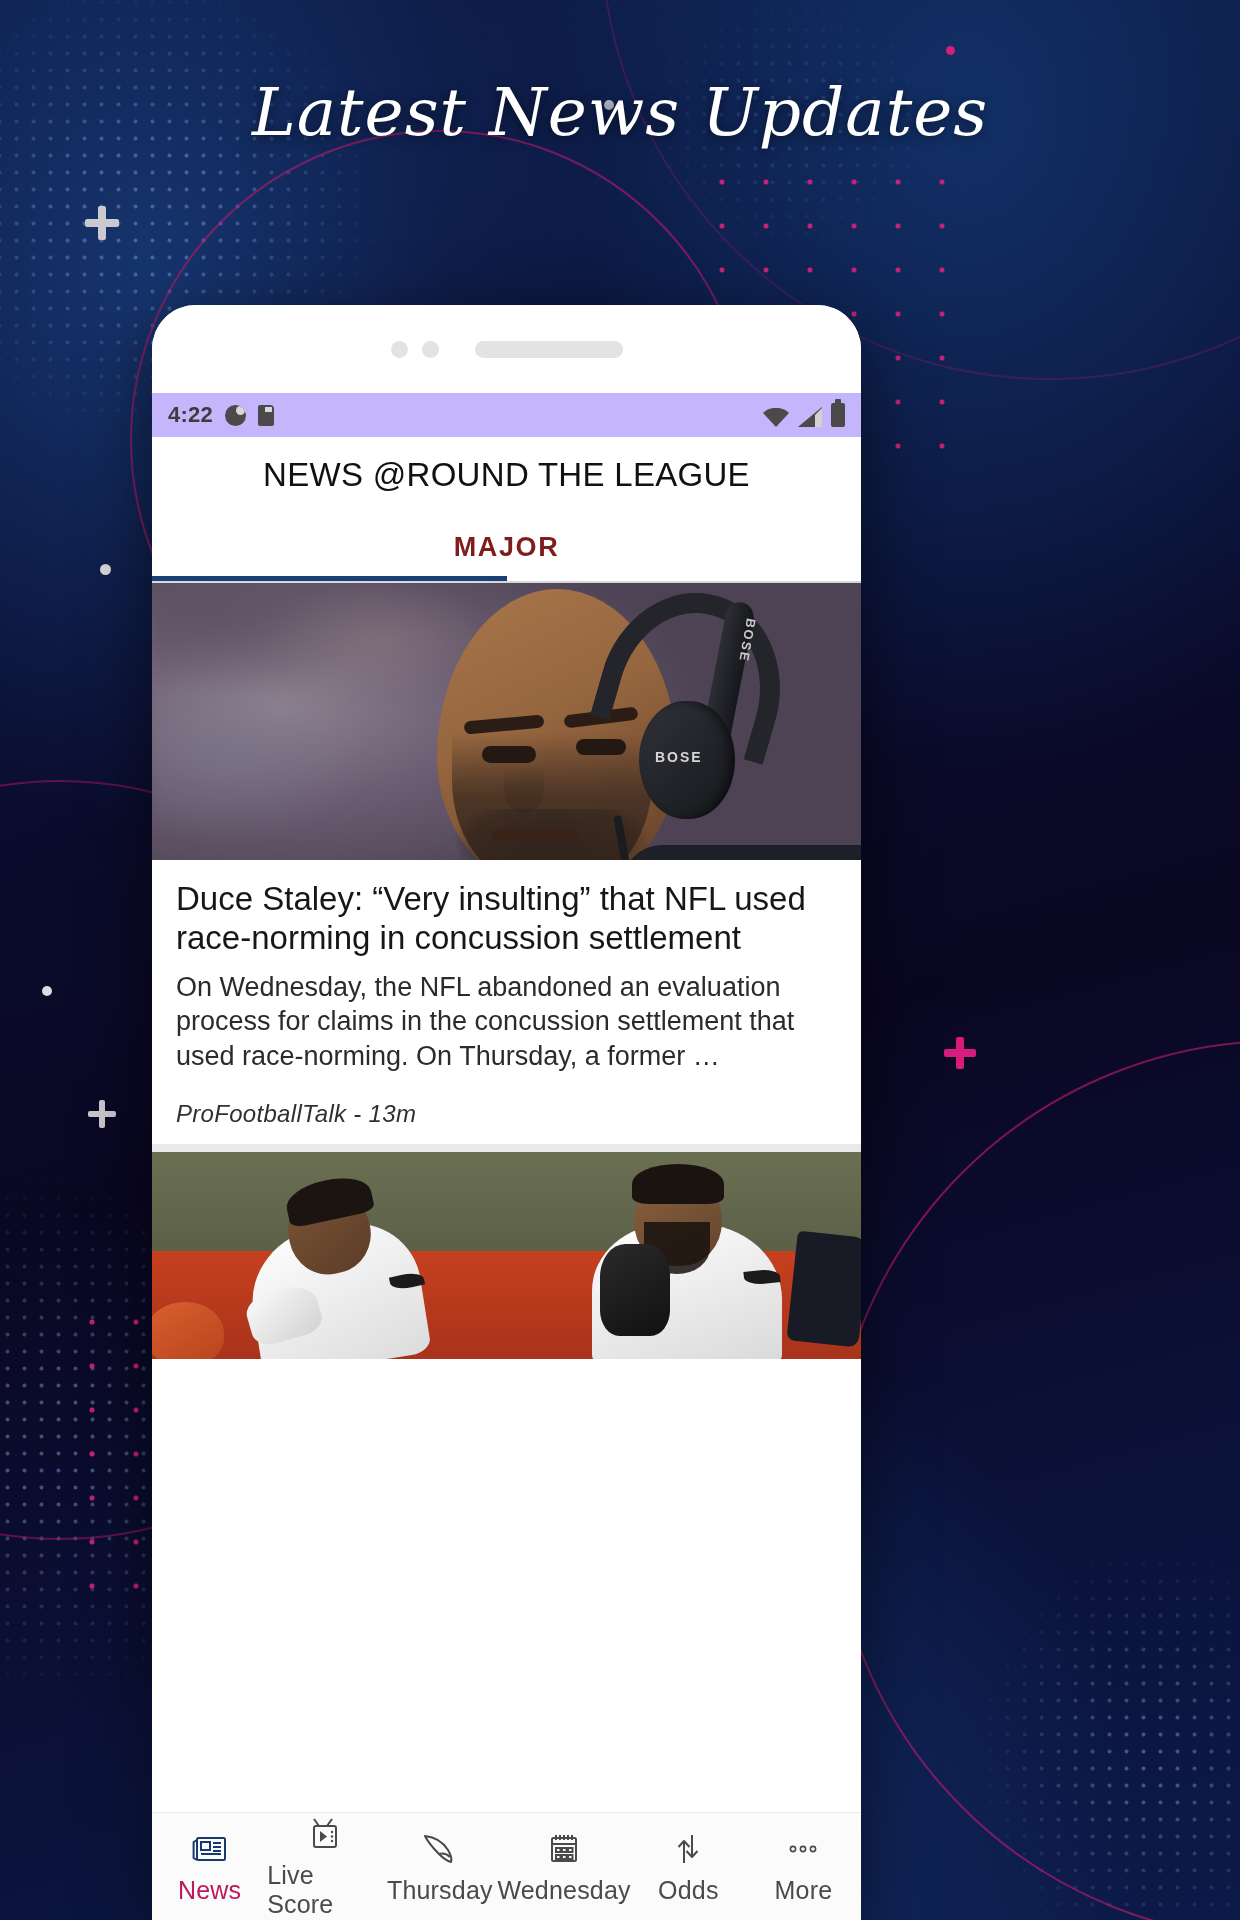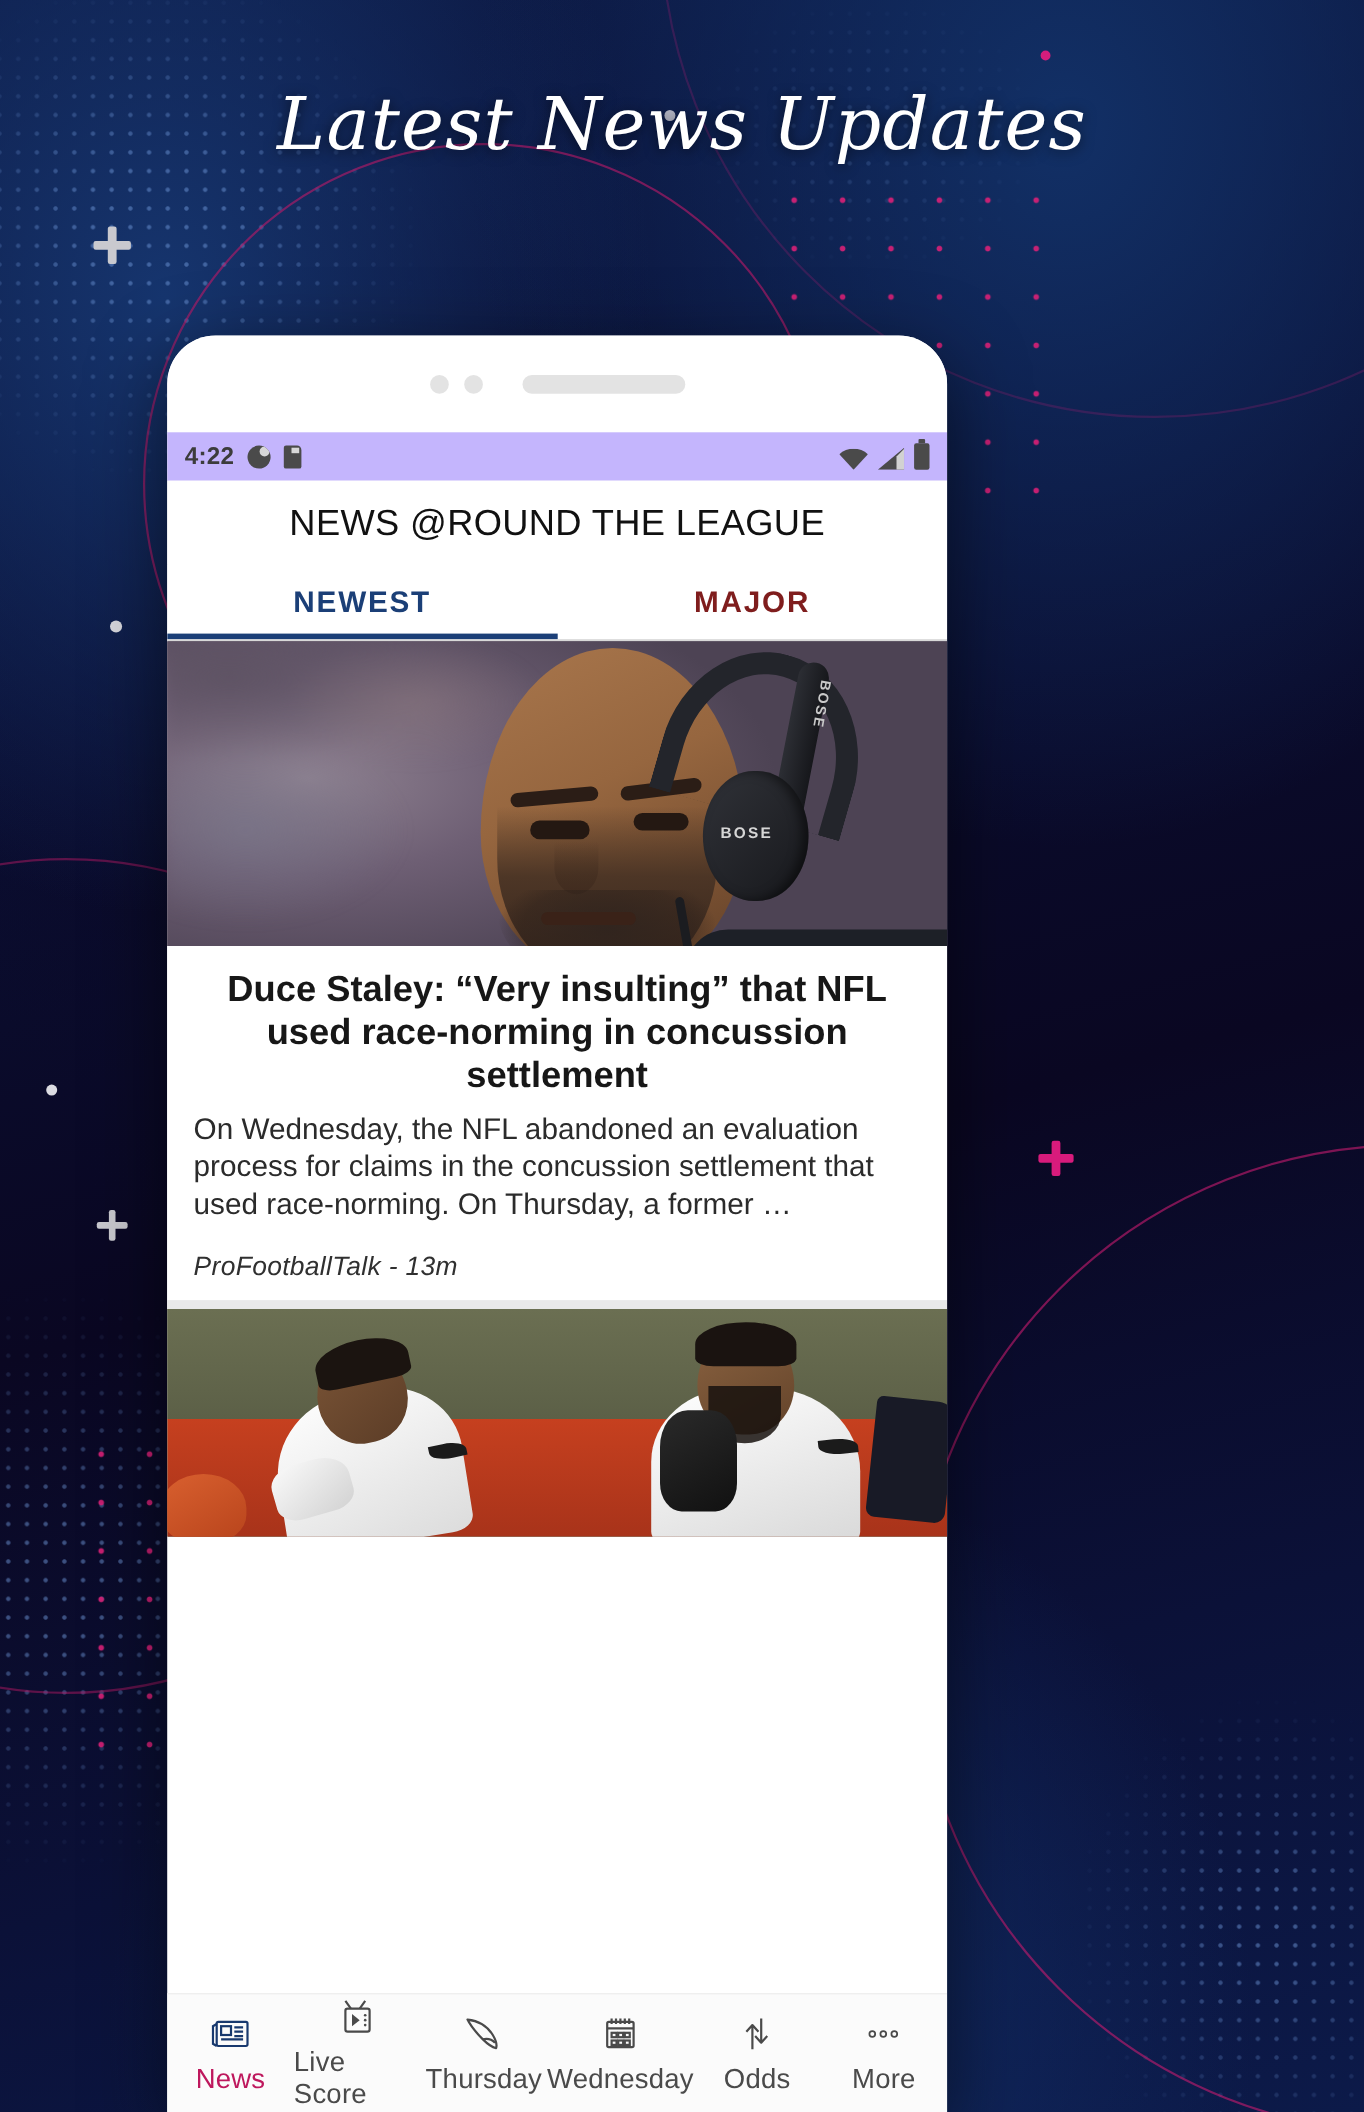--- a/index.html
+++ b/index.html
@@ -167,21 +167,21 @@
     border:20px solid #23252b; border-radius:50% 50% 0 0 / 70% 70% 0 0; border-bottom:none;
     transform:rotate(16deg); }
   .hs-arm { position:absolute; left:560px; top:18px; width:28px; height:170px;
     background:linear-gradient(90deg,#2c2e34,#16171b); border-radius:14px; transform:rotate(11deg); }
   .hs-logo { position:absolute; left:503px; top:166px; font-size:14px; letter-spacing:2px; color:#d6d6d6; font-weight:bold; }
   .hs-logo2 { position:absolute; left:573px; top:50px; font-size:13px; letter-spacing:2px; color:#c9c9c9; font-weight:bold; transform:rotate(100deg); }
   .hs-cord { position:absolute; left:468px; top:232px; width:8px; height:78px; background:#1b1c20; border-radius:4px; transform:rotate(-10deg); }
   .shoulder { position:absolute; left:470px; top:262px; width:260px; height:60px; background:#1d2027; border-radius:40px 0 0 0; }
 
   .card { background:#fff; padding:20px 24px 16px 24px; }
-  .headline { font-size:33px; line-height:1.18; color:#171717; font-weight:700;text-align:center; }
+  .headline { font-size:33px; line-height:1.18; color:#171717; font-weight:400; }
   .summary { font-size:27px; line-height:1.28; color:#2b2b2b; margin-top:12px; }
   .source { font-size:24px; font-style:italic; color:#303030; margin-top:26px; letter-spacing:.3px; }
 
   .gap { height:8px; background:#e9e9e9; }
 
   
   .img-players { position:relative; height:207px; overflow:hidden; background:#585c44; }
   .wall-olive { position:absolute; left:0; top:0; width:100%; height:48%;
     background:linear-gradient(180deg,#6b6f52,#5c6047); }
   .wall-red { position:absolute; left:0; top:48%; width:100%; height:52%;
@@ -273,21 +273,20 @@
         <path d="M0 20 L24 20 L24 0 Z" fill="#4a4a4a"></path>
         <path d="M17 20 L17 8 L24 1 L24 20 Z" fill="#d2d2d2"></path>
       </svg>
       <span class="ic-bat"></span>
     </div>
   </div>
 
   <div class="appbar">NEWS @ROUND THE LEAGUE</div>
 
   <div class="tabs">
-    <div class="tab active">NEWEST</div>
     <div class="tab">MAJOR</div>
     <div class="tabline"></div>
   </div>
   <div class="tabbase"></div>
 
   <div class="feed">
 
     <div>
       <div class="img-coach">
         <div class="blurbg"></div>

